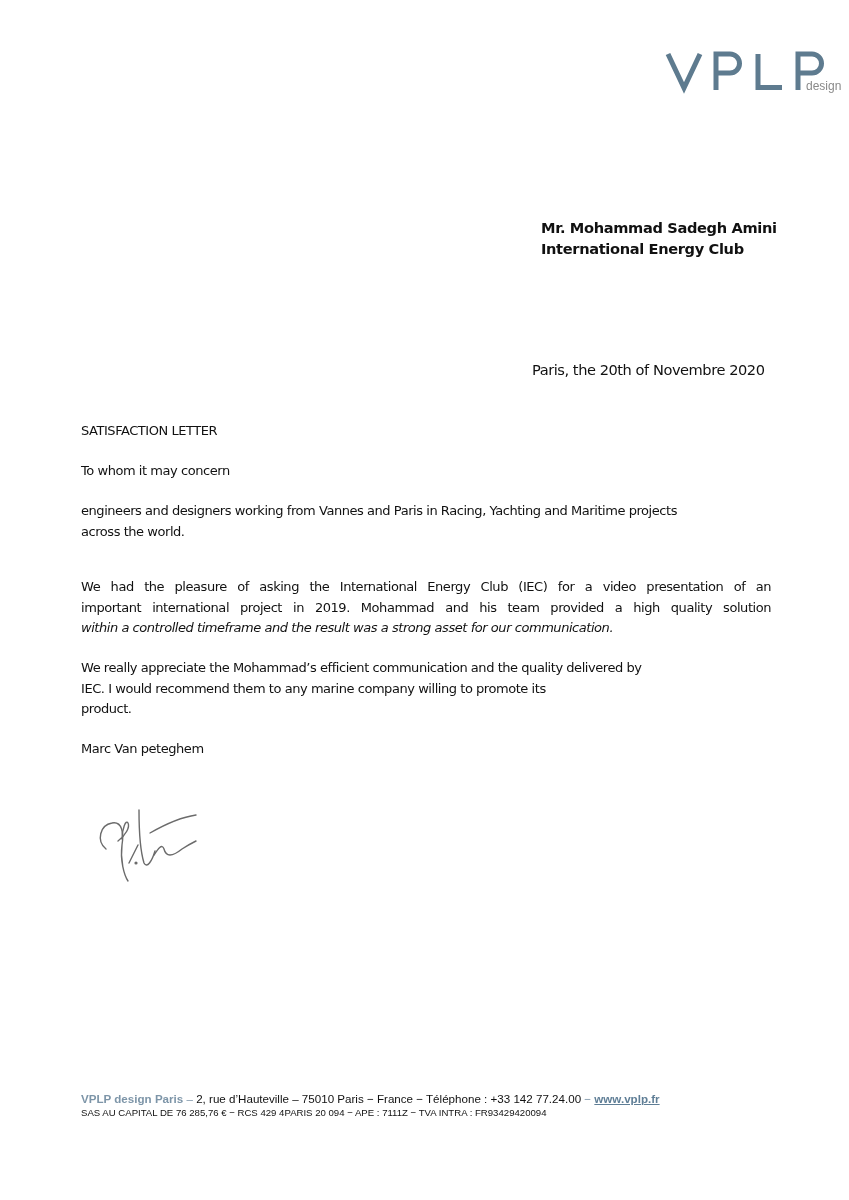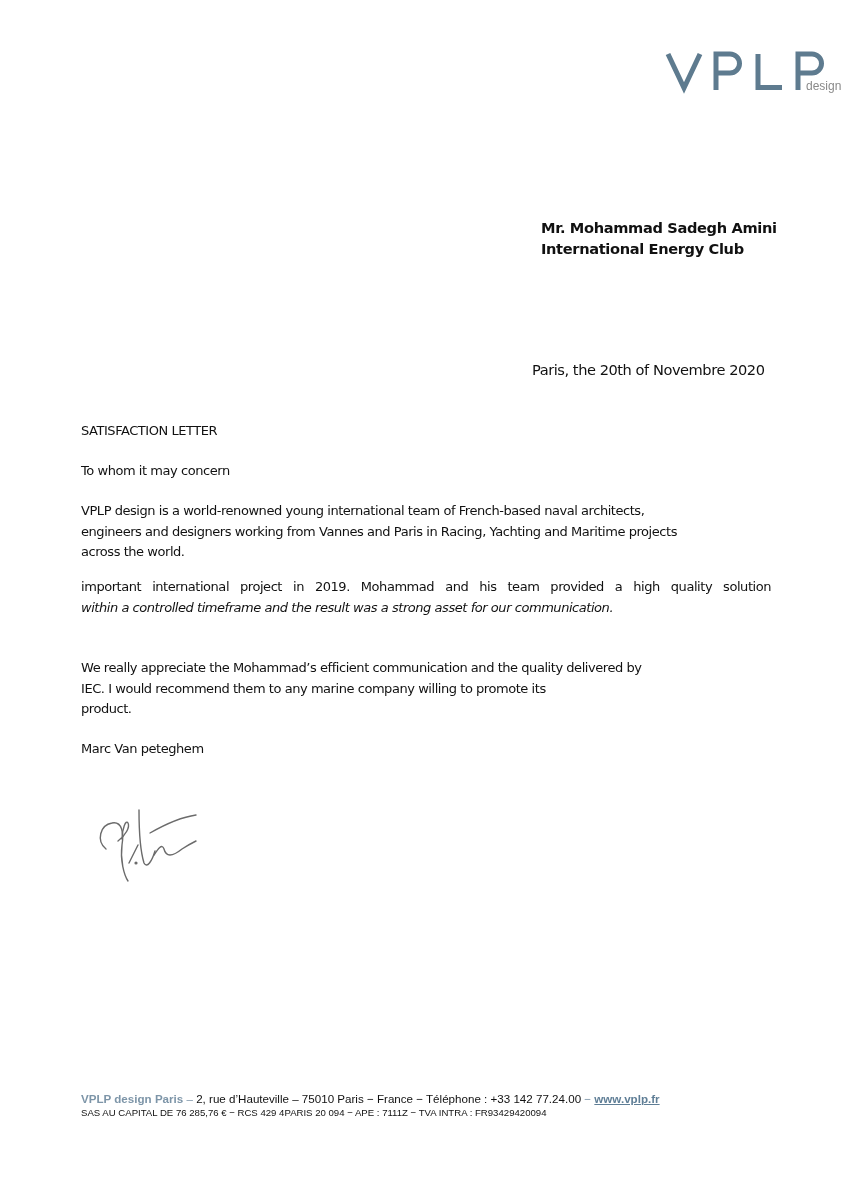--- a/index.html
+++ b/index.html
@@ -48,26 +48,26 @@
   <div>International Energy Club</div>
 </div>
 
 <div class="date">Paris, the 20th of Novembre 2020</div>
 
 <div class="body-text" style="top:421px;">SATISFACTION LETTER</div>
 
 <div class="body-text" style="top:461px;">To whom it may concern</div>
 
 <div class="body-text" style="top:501px;">
-  <div>VPLP design is a world-renowned young international team of French-based naval architects,</div>
   <div>engineers and designers working from Vannes and Paris in Racing, Yachting and Maritime projects</div>
   <div>across the world.</div>
 </div>
 
 <div class="body-text justify" style="top:577px;">
+  <span>We had the pleasure of asking the International Energy Club (IEC) for a video presentation of an</span>
   <span>important international project in 2019. Mohammad and his team provided a high quality solution</span>
   <span class="last">within a controlled timeframe and the result was a strong asset for our communication.</span>
 </div>
 
 <div class="body-text" style="top:658px;">
   <div>We really appreciate the Mohammad’s efficient communication and the quality delivered by</div>
   <div>IEC. I would recommend them to any marine company willing to promote its</div>
   <div>product.</div>
 </div>
 

